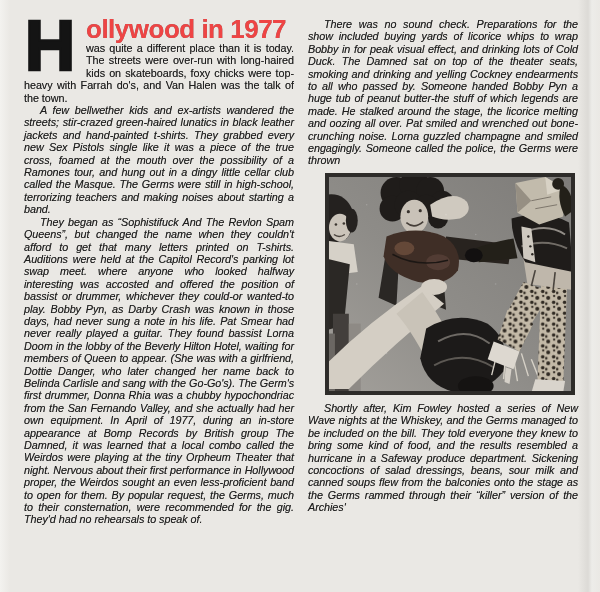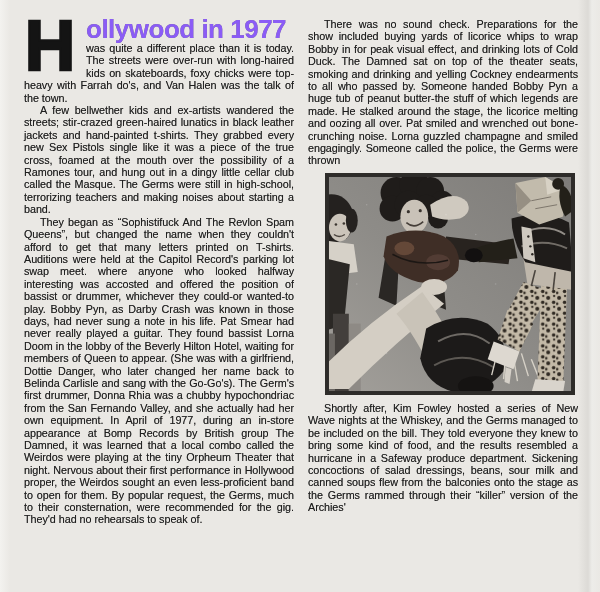--- a/index.html
+++ b/index.html
@@ -32,24 +32,24 @@
     margin:2px 10px 0 0;
     display:flex; align-items:center; justify-content:center;
     font-size:70px; font-weight:700; line-height:56px;
     color:#141414;
     -webkit-text-stroke:2.5px #141414;
   }
   .headline {
     display:block;
     font-size:26px; line-height:26px; padding-top:2px;
     font-weight:700; letter-spacing:-0.5px;
-    color:#8b5cf6;
+    color:#ef4444;
     text-align:left;
   }
-  .para { text-indent:16px; }
+  .para { text-indent:16px;font-style:italic; }
   .para-cont { text-indent:0; }
 
   .photo-wrap {
     width:250px; height:222px;
     margin:6px 0 7px 17px;
     border:2px solid #2e2c29;
     background:#8b8985;
   }
   .photo-wrap svg { display:block; width:100%; height:100%; }
 </style>

